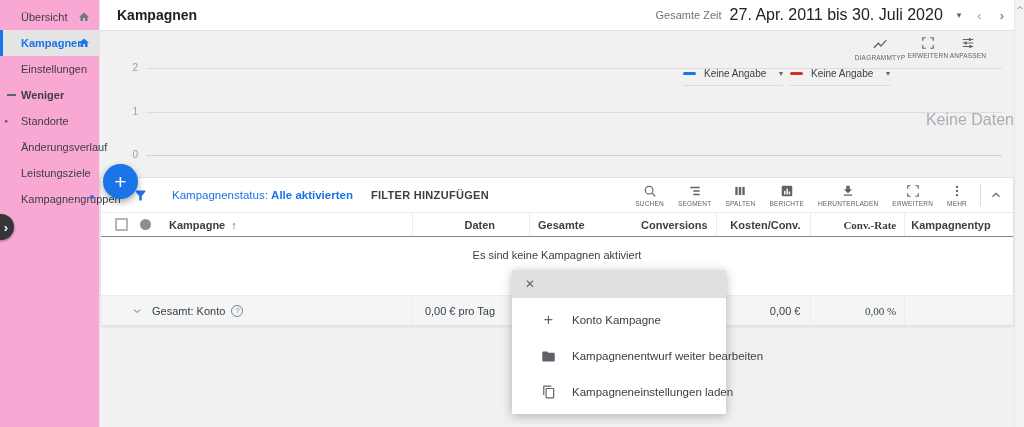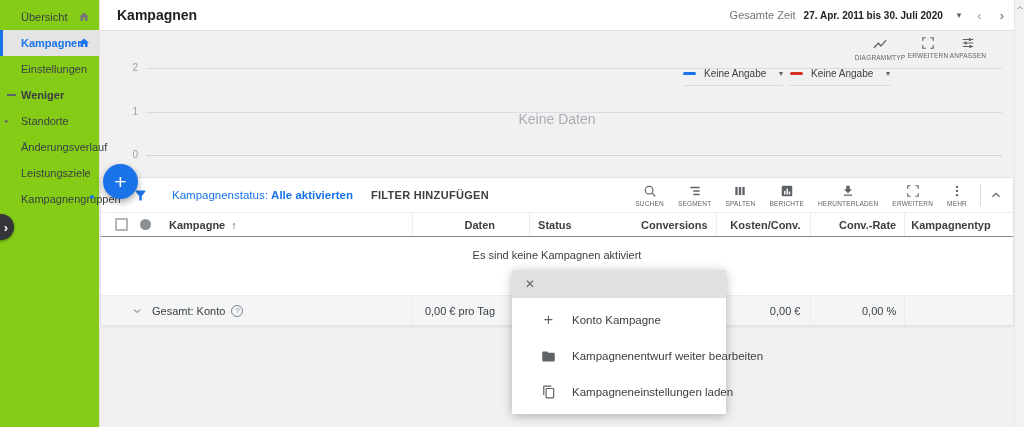--- a/index.html
+++ b/index.html
@@ -1,21 +1,21 @@
 <!DOCTYPE html>
 <html><head>
 <meta charset="utf-8">
 <style>
   * { margin:0; padding:0; box-sizing:border-box; }
   html,body { width:1024px; height:427px; overflow:hidden; }
   body { font-family:"Liberation Sans", sans-serif; background:#fff; color:#3c4043; }
   .app { position:relative; width:1024px; height:427px; overflow:hidden; background:#fff; }
 
   
-  .sidebar { position:absolute; left:0; top:0; width:100px; height:427px; background:#84cc16;
+  .sidebar { position:absolute; left:0; top:0; width:100px; height:427px; background:#f9a8d4;
              border-right:1px solid #e4e4e4; z-index:2; padding-top:4px; }
   .nav-item { position:relative; min-height:26px; display:flex; align-items:center;
               font-size:11px; color:#3c4043; padding-left:21px; padding-right:16px; cursor:pointer; }
   .nav-item .home-ic { position:absolute; right:9px; top:50%; transform:translateY(-50%); color:#757575; display:flex; }
   .nav-item.selected { background:#e4e4e4; border-left:3px solid #1a73e8; padding-left:18px; color:#1a73e8; font-weight:bold; }
   .nav-item.selected .home-ic { color:#1a73e8; }
   .nav-item.bold { font-weight:bold; }
   .minus-ic { position:absolute; left:7px; top:12px; width:9px; height:2px; background:#5f6368; }
   .tri-ic { position:absolute; left:5px; top:50%; transform:translateY(-50%); font-size:7px; color:#5f6368; }
   .wrap2 { line-height:12px; padding-top:5px; padding-bottom:5px; }
@@ -23,21 +23,21 @@
   .expander { position:absolute; left:-12px; top:214px; width:26px; height:26px; border-radius:50%;
               background:#333538; color:#fff; z-index:5; display:flex; align-items:center; justify-content:flex-end;
               padding-right:6px; font-size:13px; font-weight:bold; box-shadow:0 1px 3px rgba(0,0,0,.4); cursor:pointer; }
 
   
   .topbar { position:absolute; left:100px; top:0; width:914px; height:31px; background:#fff;
             border-bottom:1px solid #e0e0e0; z-index:1; display:flex; align-items:center; }
   .page-title { font-size:14px; font-weight:bold; color:#202124; margin-left:17px; }
   .daterange { margin-left:auto; margin-right:10px; display:flex; align-items:center; }
   .dr-label { font-size:11px; color:#70757a; }
-  .dr-value { font-size:10px; font-weight:bold; color:#202124; margin-left:8px; }
+  .dr-value { font-size:16px; font-weight:normal; color:#202124; margin-left:8px; }
   .dr-caret { font-size:9px; color:#5f6368; margin-left:14px; cursor:pointer; }
   .dr-prev { font-size:13px; color:#9aa0a6; margin-left:16px; cursor:pointer; }
   .dr-next { font-size:13px; color:#5f6368; margin-left:18px; cursor:pointer; }
 
   
   .content { position:absolute; left:100px; top:31px; width:914px; height:396px; background:#f1f1f2; }
 
   
   .metric-sel { position:absolute; top:37px; width:100px; display:flex; align-items:center;
                 padding-bottom:6px; border-bottom:1px solid #d9dadc; cursor:pointer; }
@@ -52,22 +52,22 @@
   .ctrl-dg { left:752px; width:56px; }
   .ctrl-ew { left:805px; width:46px; }
   .ctrl-ap { left:845px; width:46px; }
 
   
   .chart { position:absolute; left:0; top:29px; width:914px; height:118px; }
   .gridline { position:absolute; left:46px; right:12px; height:1px; background:#dcdce0; }
   .gl2 { top:8px; } .gl1 { top:52px; } .gl0 { top:95px; background:#d3d3d7; }
   .ytick { position:absolute; left:24px; width:14px; text-align:right; font-size:10px; color:#9aa0a6; }
   .yt2 { top:2px; } .yt1 { top:46px; } .yt0 { top:89px; }
-  .no-data { position:absolute; left:0; top:51px; width:100%; text-align:center;
-             font-size:14px; color:#a9aeb4; }
+  .no-data { position:absolute; left:0; top:51px; width:100%; text-align:right;
+             font-size:16px; color:#a9aeb4; }
 
   
   .card { position:absolute; left:0; top:146px; width:914px; background:#fff;
           border:1px solid #e4e4e6; box-shadow:0 1px 2px rgba(0,0,0,.08); }
   .filter-row { height:35px; display:flex; align-items:center; border-bottom:1px solid #ededed; }
   .funnel { margin-left:32px; display:flex; flex:none; cursor:pointer; }
   .fstatus { margin-left:24px; font-size:11.5px; color:#1a73e8; cursor:pointer; white-space:nowrap; }
   .fstatus b { font-weight:bold; }
   .add-filter { margin-left:18px; font-size:11px; font-weight:bold; letter-spacing:.3px; color:#3c4043;
                 cursor:pointer; white-space:nowrap; }
@@ -78,21 +78,21 @@
 
   .trow { display:flex; align-items:stretch; font-size:11px; color:#3c4043; }
   .thead { height:24px; border-bottom:1px solid #80868b; font-weight:bold; }
   .cell { display:flex; align-items:center; }
   .col-lead { width:312px; }
   .col-budget { width:118px; justify-content:flex-end; padding-right:34px;
                 border-left:1px solid #ececee; border-right:1px solid #ececee; }
   .col-status { width:90px; padding-left:8px; }
   .col-conv { width:97px; justify-content:flex-end; padding-right:8px; border-right:1px solid #ececee; }
   .col-kosten { width:95px; justify-content:flex-end; padding-right:10px; border-right:1px solid #ececee; }
-  .col-rate { width:94px; justify-content:flex-end; padding-right:8px; border-right:1px solid #ececee; }
+  .col-rate { width:94px; justify-content:flex-end; padding-right:8px; border-right:1px solid #ececee;font-family:Liberation Serif, serif; }
   .col-typ { width:108px; padding-left:6px; }
   .cb { margin-left:14px; width:13px; height:13px; border:2px solid #b6b6b6; border-radius:1px; background:#fff; cursor:pointer; flex:none; }
   .gdot { margin-left:12px; width:11px; height:11px; border-radius:50%; background:#8a8f94; flex:none; cursor:pointer; }
   .lead-label { margin-left:18px; font-weight:bold; }
   .sort-arrow { margin-left:6px; color:#5f6368; font-weight:normal; font-size:11px; }
 
   .empty-row { height:59px; border-bottom:1px solid #ededed; text-align:center; padding-top:12px;
                font-size:11px; color:#3c4043; }
   .total-row { height:29px; background:#f4f5f6; }
   .chev-down { margin-left:30px; color:#5f6368; display:flex; flex:none; cursor:pointer; }
@@ -321,21 +321,21 @@
       </div>
 
       <div class="trow thead">
         <div class="cell col-lead">
           <span class="cb"></span>
           <span class="gdot"></span>
           <span class="lead-label">Kampagne</span>
           <span class="sort-arrow">↑</span>
         </div>
         <div class="cell col-budget">Daten</div>
-        <div class="cell col-status">Status</div>
+        <div class="cell col-status">Gesamte</div>
         <div class="cell col-conv">Conversions</div>
         <div class="cell col-kosten">Kosten/Conv.</div>
         <div class="cell col-rate">Conv.-Rate</div>
         <div class="cell col-typ">Kampagnentyp</div>
       </div>
 
       <div class="empty-row">Es sind keine Kampagnen aktiviert</div>
 
       <div class="trow total-row">
         <div class="cell col-lead">

